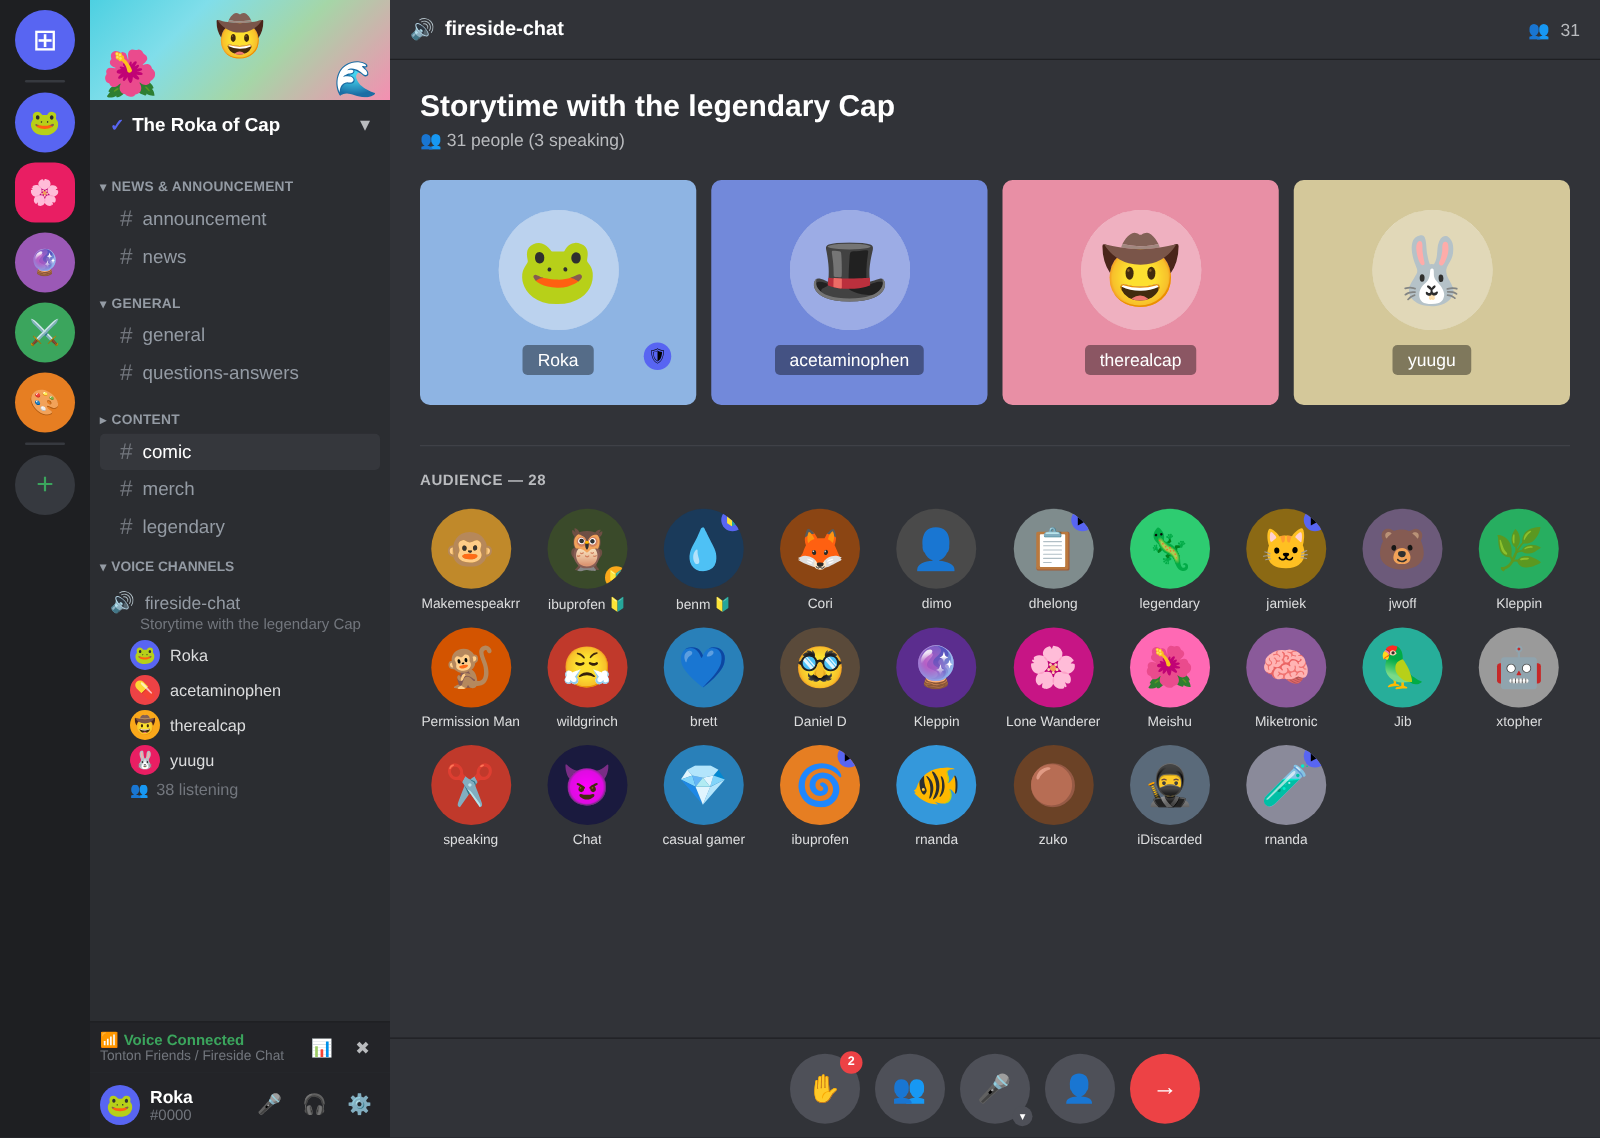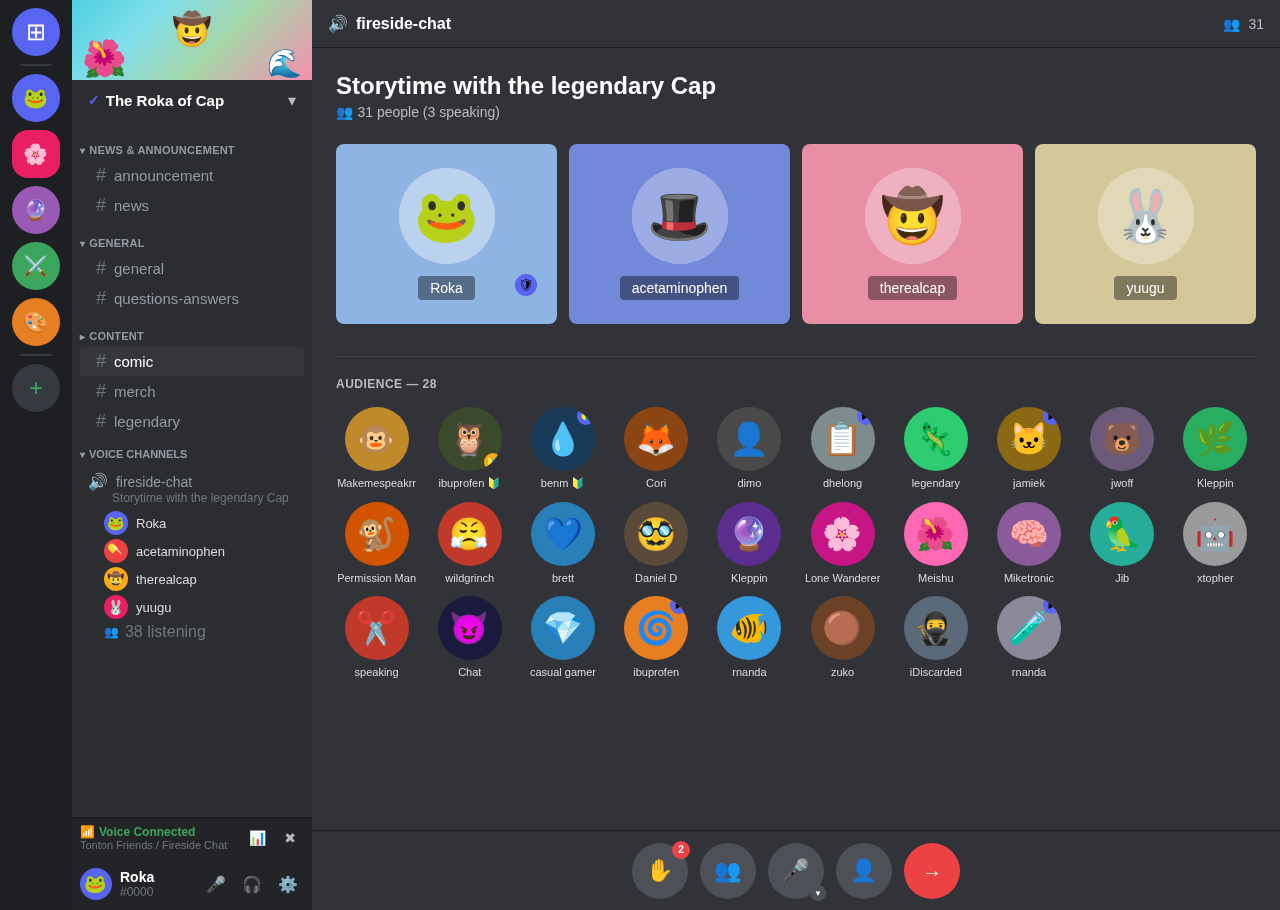--- a/index.html
+++ b/index.html
@@ -601,21 +601,21 @@
     <div class="voice-user">
       <div class="mini-avatar" style="background:#faa81a;display:flex;align-items:center;justify-content:center;font-size:14px;">🤠</div>
       <span style="color:#dcddde;font-size:13px;">therealcap</span>
     </div>
     <div class="voice-user">
       <div class="mini-avatar" style="background:#e91e63;display:flex;align-items:center;justify-content:center;font-size:14px;">🐰</div>
       <span style="color:#dcddde;font-size:13px;">yuugu</span>
     </div>
     <div class="listening-row">
       <span style="font-size:12px;">👥</span>
-      <span style="color:#72767d;font-size:16px;">38 listening</span>
+      <span style="color:#72767d;font-size:13px;">38 listening</span>
     </div>
   </div>
 
   <div class="voice-connected-bar">
     <div class="voice-bar-controls">
       <div>
         <div class="voice-connected-label">
           <span>📶</span>
           <span>Voice Connected</span>
         </div>

